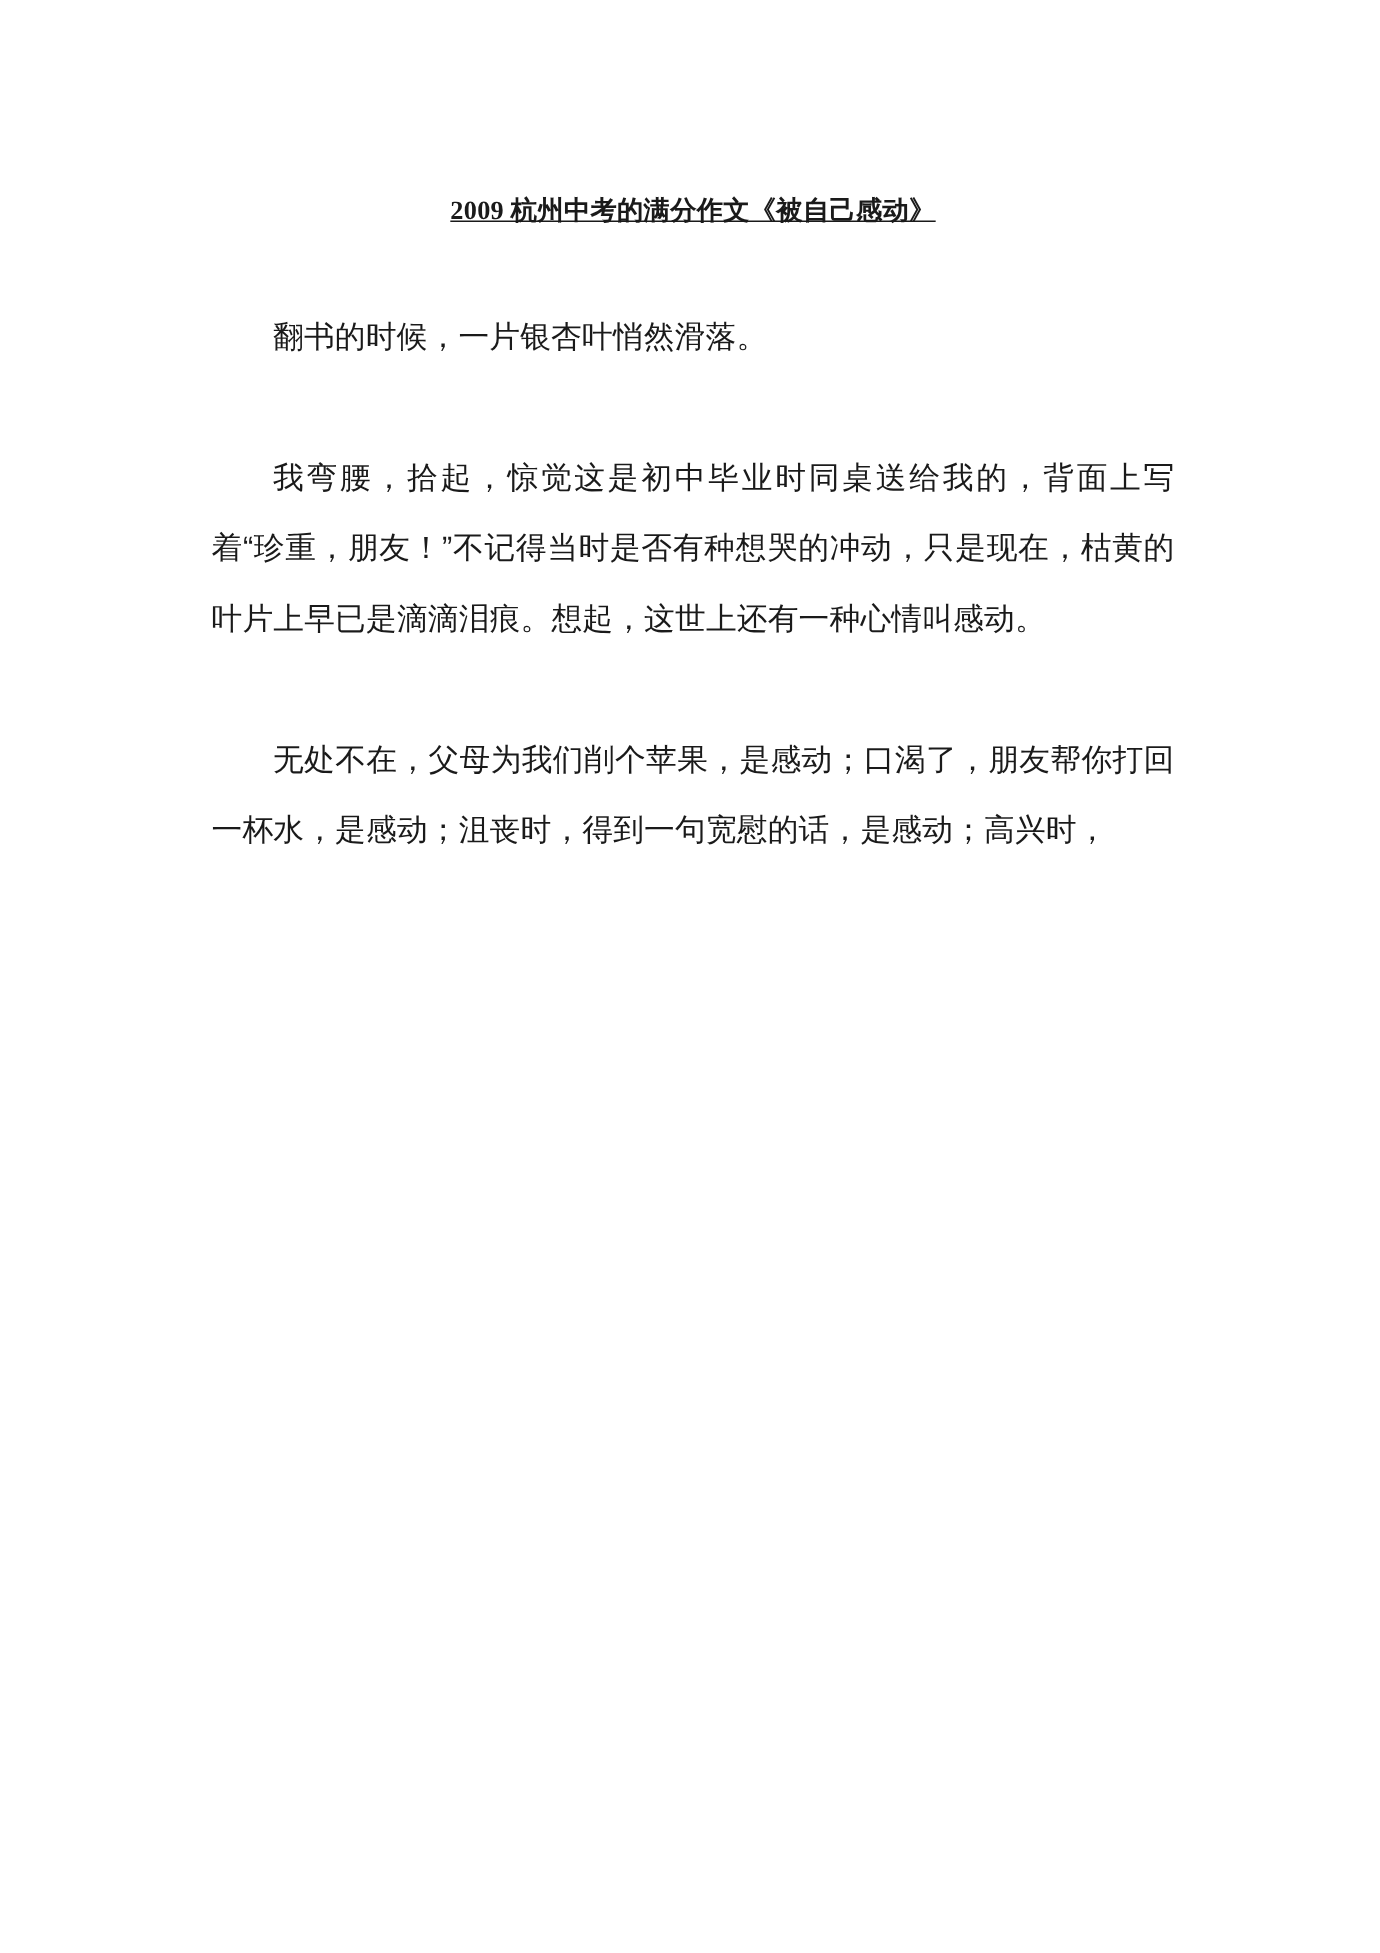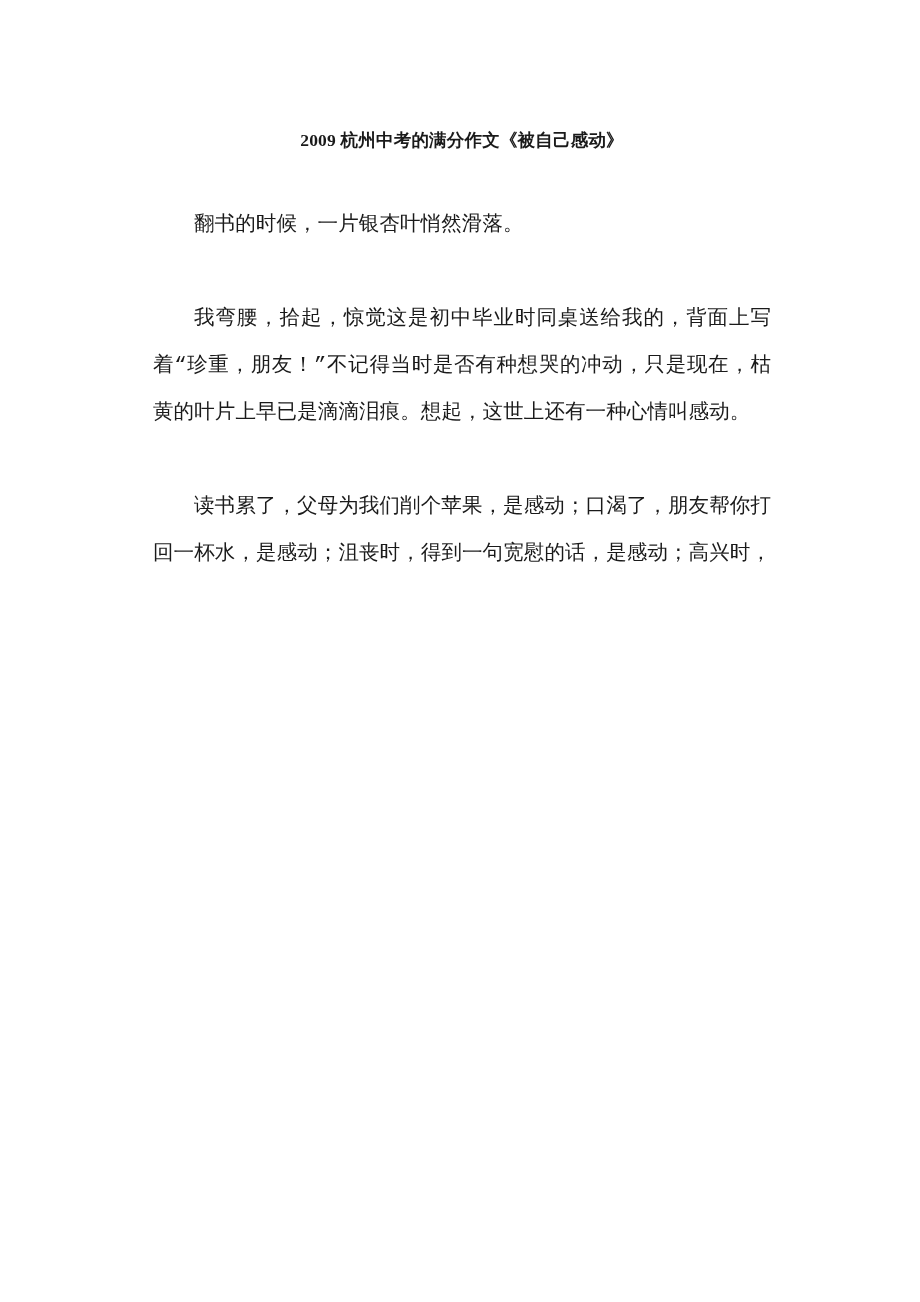--- a/index.html
+++ b/index.html
@@ -34,49 +34,50 @@
   .doc-title {
     margin: 0;
     padding: 0;
     font-size: 17.5px;
     font-weight: bold;
     line-height: 1.4;
     text-align: center;
     letter-spacing: 0.2px;
     padding-top: 128px;
     font-family: "Liberation Serif", "DejaVu Serif", serif;
+    text-decoration: underline;
   }
 
   .body-text {
-    margin: 16px;
+    margin: 4px;
     padding: 0;
     font-size: 20.5px;
     line-height: 47px;
     text-align: justify;
     text-align-last: left;
     text-justify: inter-character;
     text-indent: 2em;
     letter-spacing: 0.1px;
-    font-family: Liberation Mono, monospace;
+    font-family: Liberation Sans, sans-serif;
   }
 
   .gap-first { margin-top: 48px; }
   .gap { margin-top: 47px; }
 </style>
 </head>
 <body>
 
 <div class="page">
   <div class="content">
 
     <h1 class="doc-title">2009 杭州中考的满分作文《被自己感动》</h1>
 
     <p class="body-text gap-first">翻书的时候，一片银杏叶悄然滑落。</p>
 
     <p class="body-text gap">我弯腰，拾起，惊觉这是初中毕业时同桌送给我的，背面上写着“珍重，朋友！”不记得当时是否有种想哭的冲动，只是现在，枯黄的叶片上早已是滴滴泪痕。想起，这世上还有一种心情叫感动。</p>
 
 
 
 
-    <p class="body-text gap">读书累了，父母为我们削个苹果，是感动；口渴了，朋友帮你打回一杯水，是感动；沮丧时，得到一句宽慰的话，是感动；高兴时，</p>
+    <p class="body-text gap">无处不在，父母为我们削个苹果，是感动；口渴了，朋友帮你打回一杯水，是感动；沮丧时，得到一句宽慰的话，是感动；高兴时，</p>
 
   </div>
 </div>
 
 </body></html>

